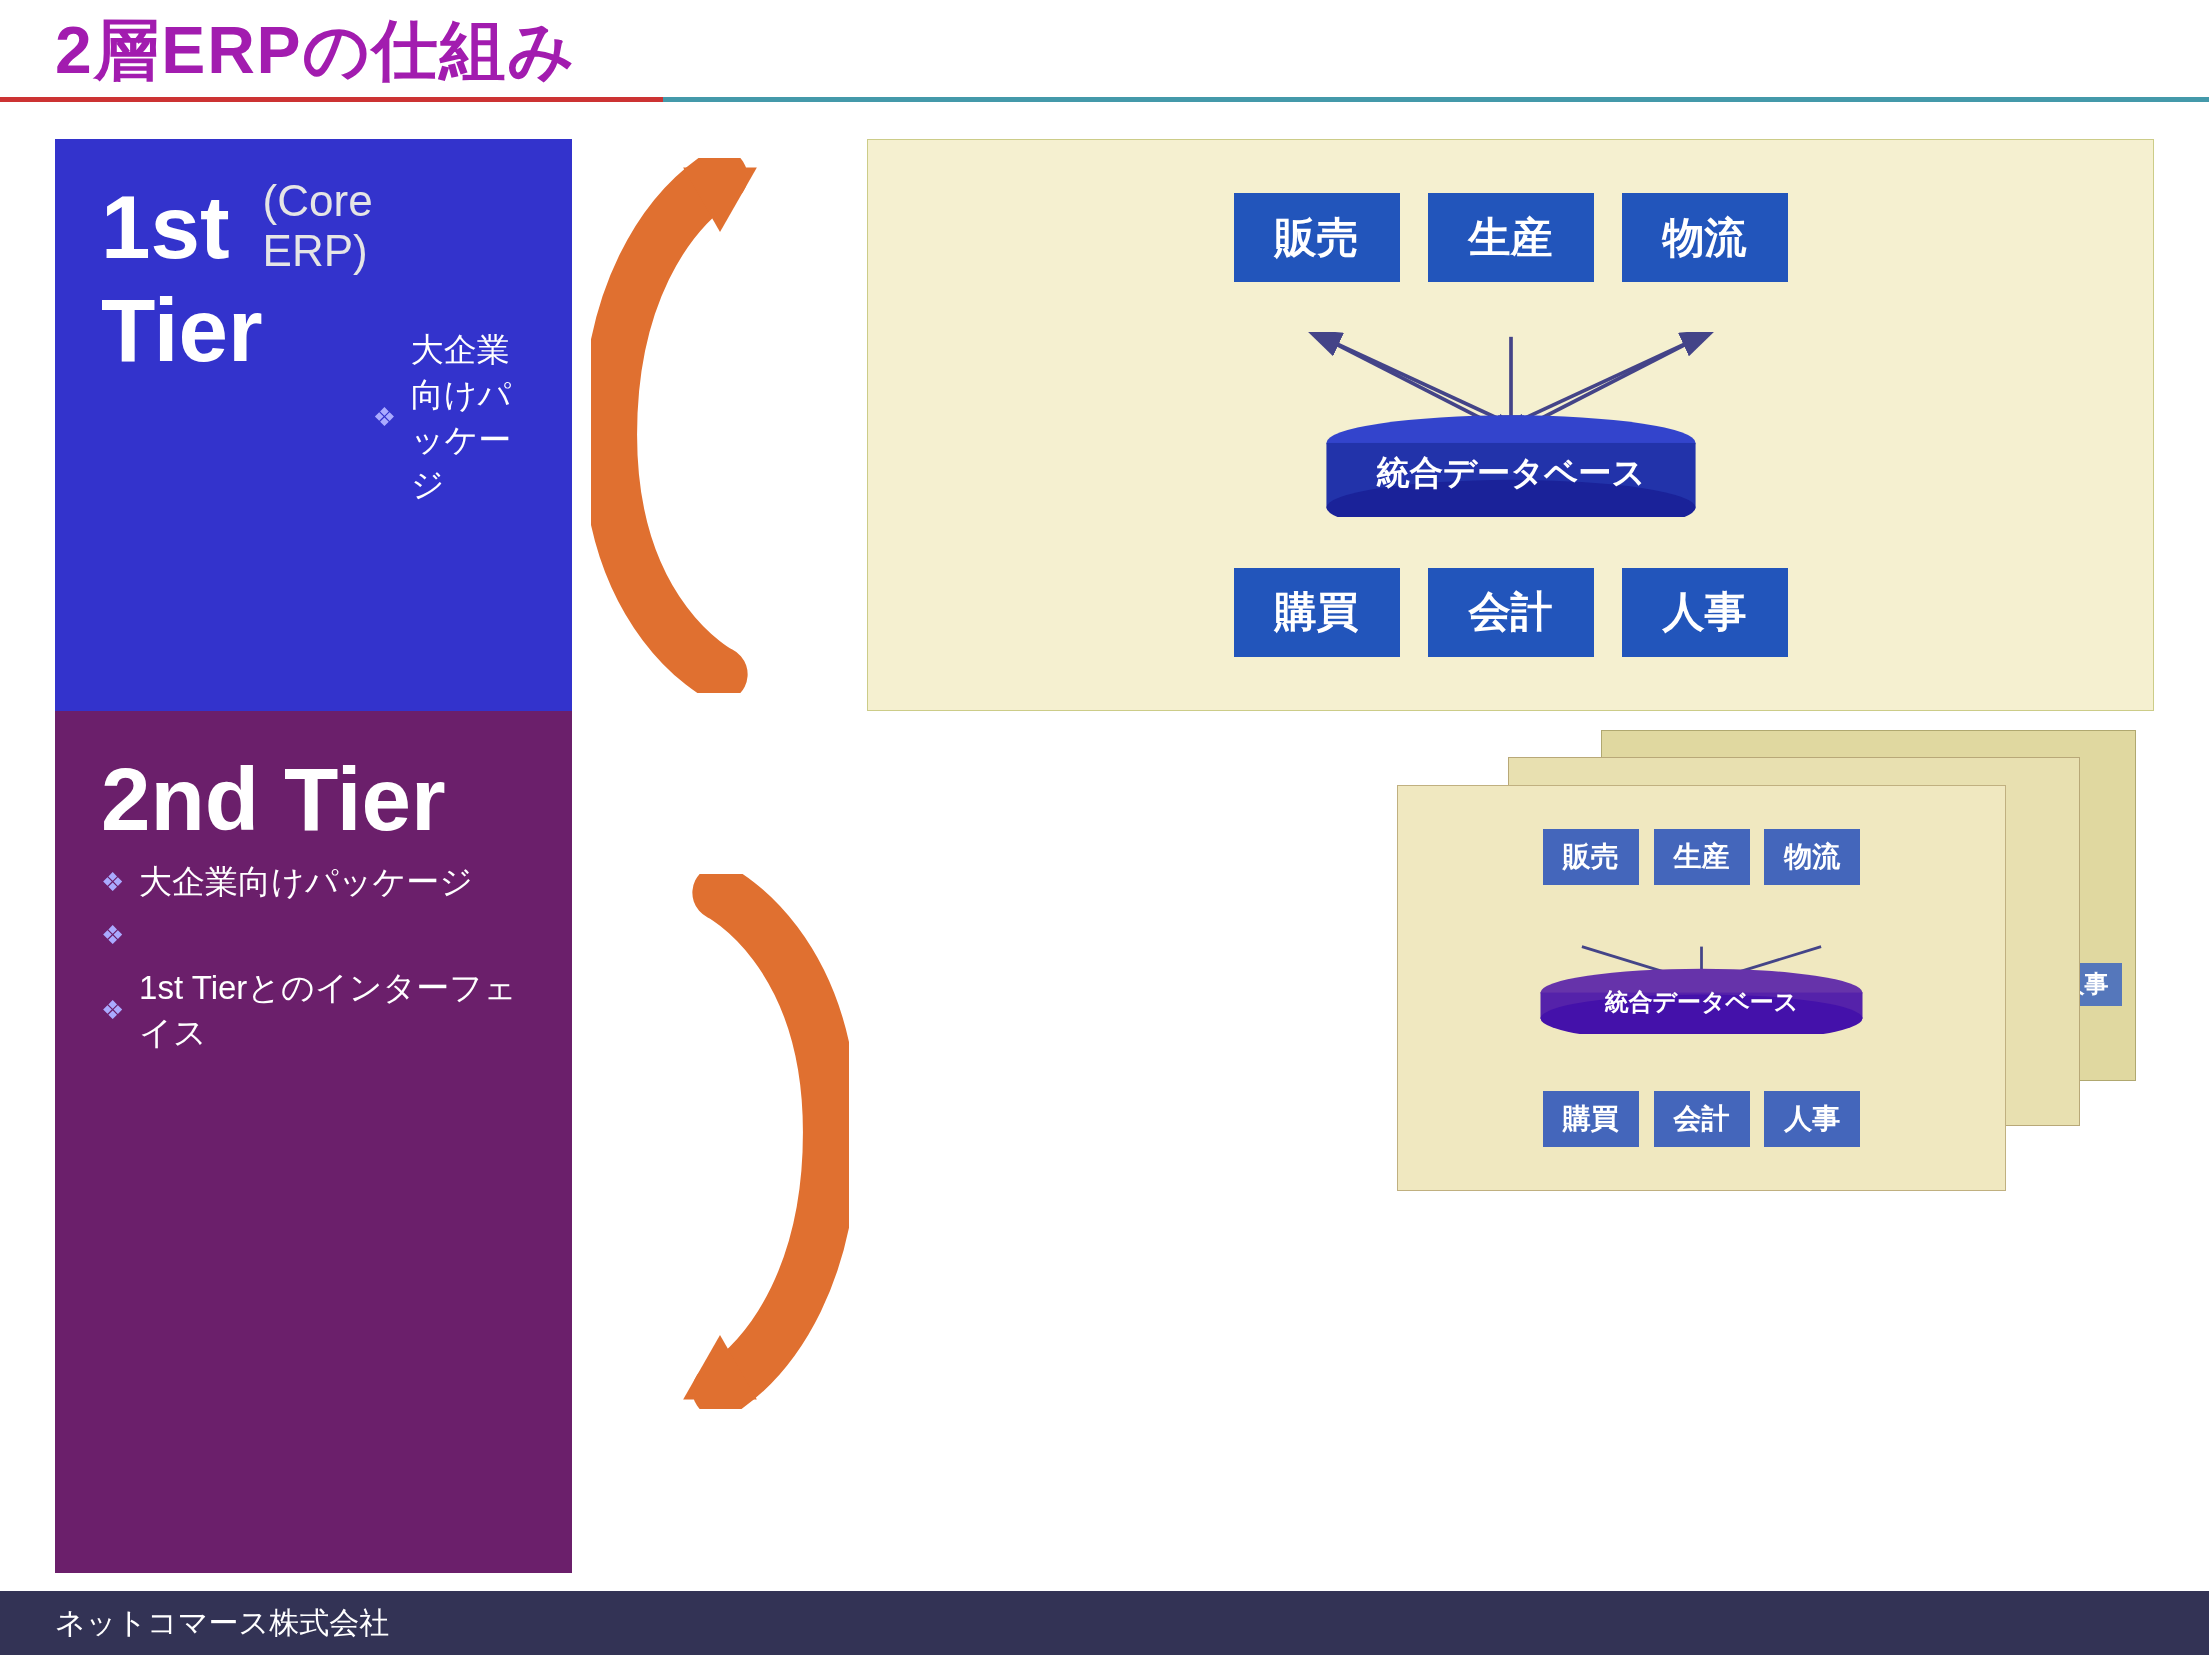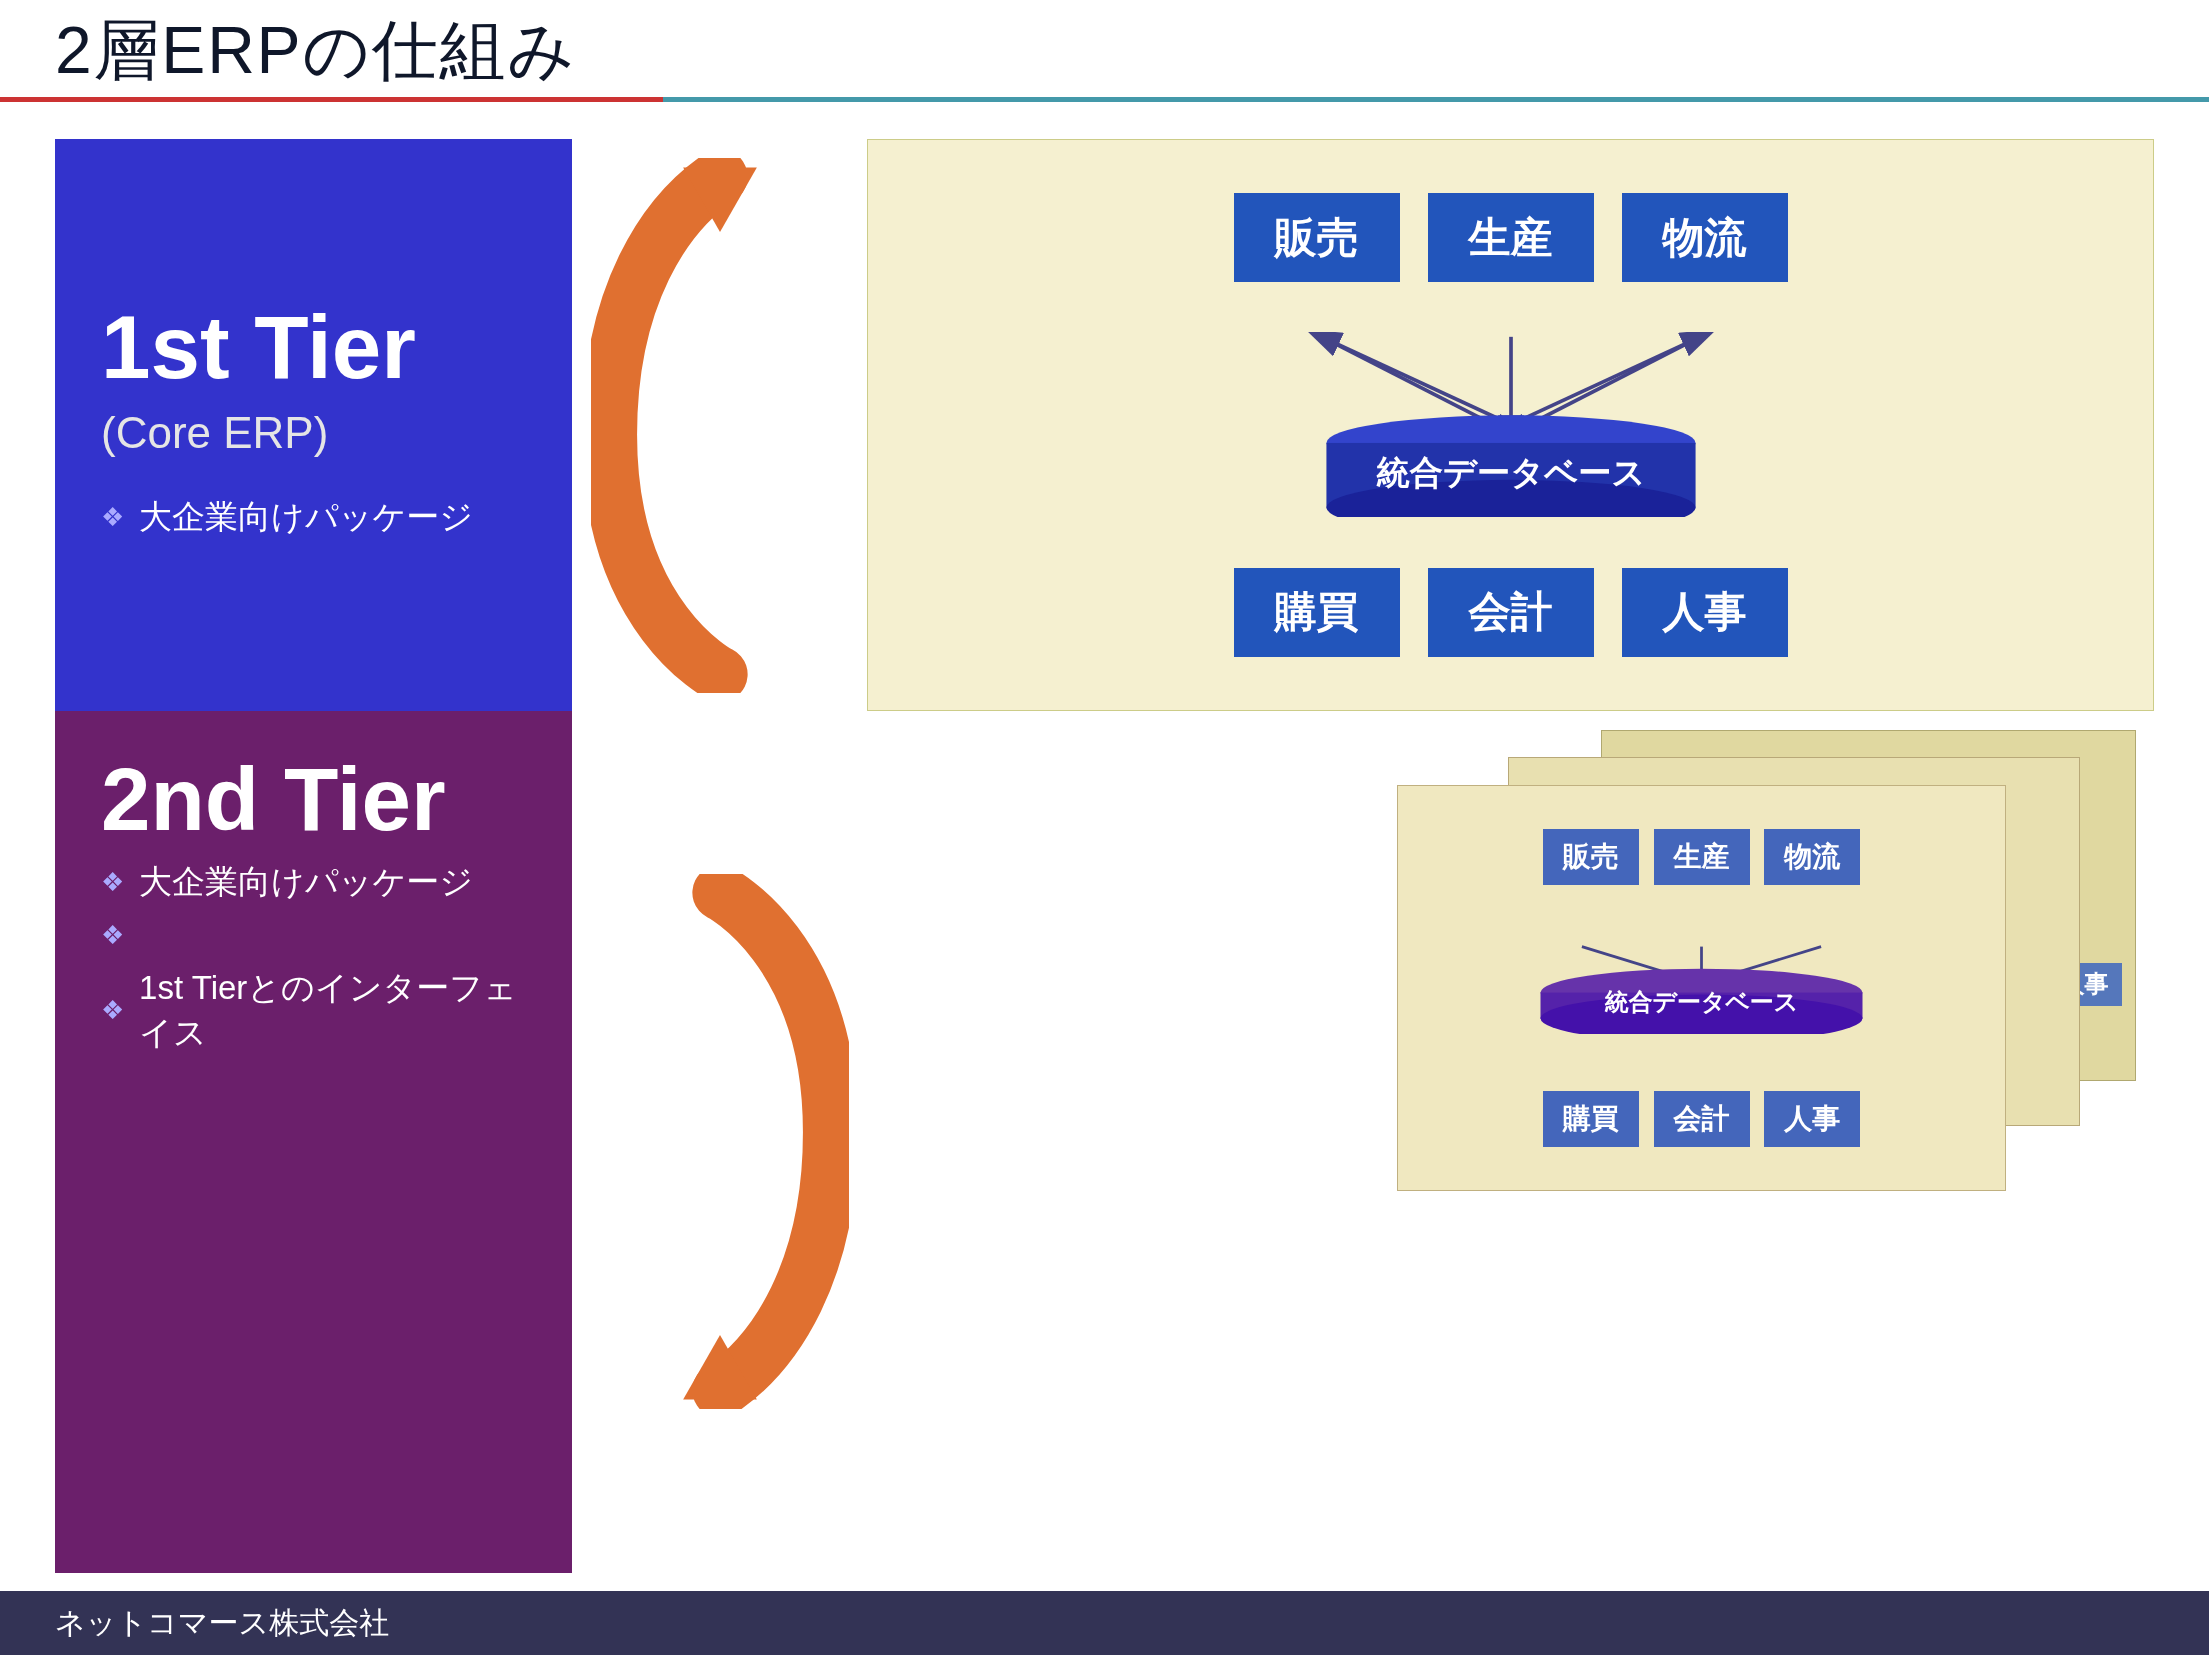--- a/index.html
+++ b/index.html
@@ -16,22 +16,22 @@
     .page-header {
       position: absolute;
       top: 0; left: 0; right: 0;
       height: 102px;
       display: flex;
       align-items: center;
       padding: 0 55px;
     }
     .page-title {
       font-size: 66px;
-      font-weight: normal;
-      color: #0f172a;
+      font-weight: bold;
+      color: #a21caf;
       letter-spacing: 1.8px;
     }
     .header-line-red {
       position: absolute;
       bottom: 0; left: 0; right: 0;
       height: 5.5px;
       background: linear-gradient(to right, #cc3333 30%, #4499aa 30%);
     }
 
     
@@ -66,23 +66,23 @@
       flex-direction: row;
       height: 572px;
       gap: 0;
     }
 
     
     .first-tier-box {
       width: 517px;
       background: #3333cc;
       display: flex;
-      flex-direction: column;
+      flex-direction: row;
       justify-content: center;
-      padding: 50px 46px;
+      padding: 37px 46px;
       flex-shrink: 0;
     }
     .tier-title {
       font-size: 89px;
       font-weight: bold;
       color: #ffffff;
       margin-bottom: 9.2px;
     }
     .tier-subtitle {
       font-size: 44px;

